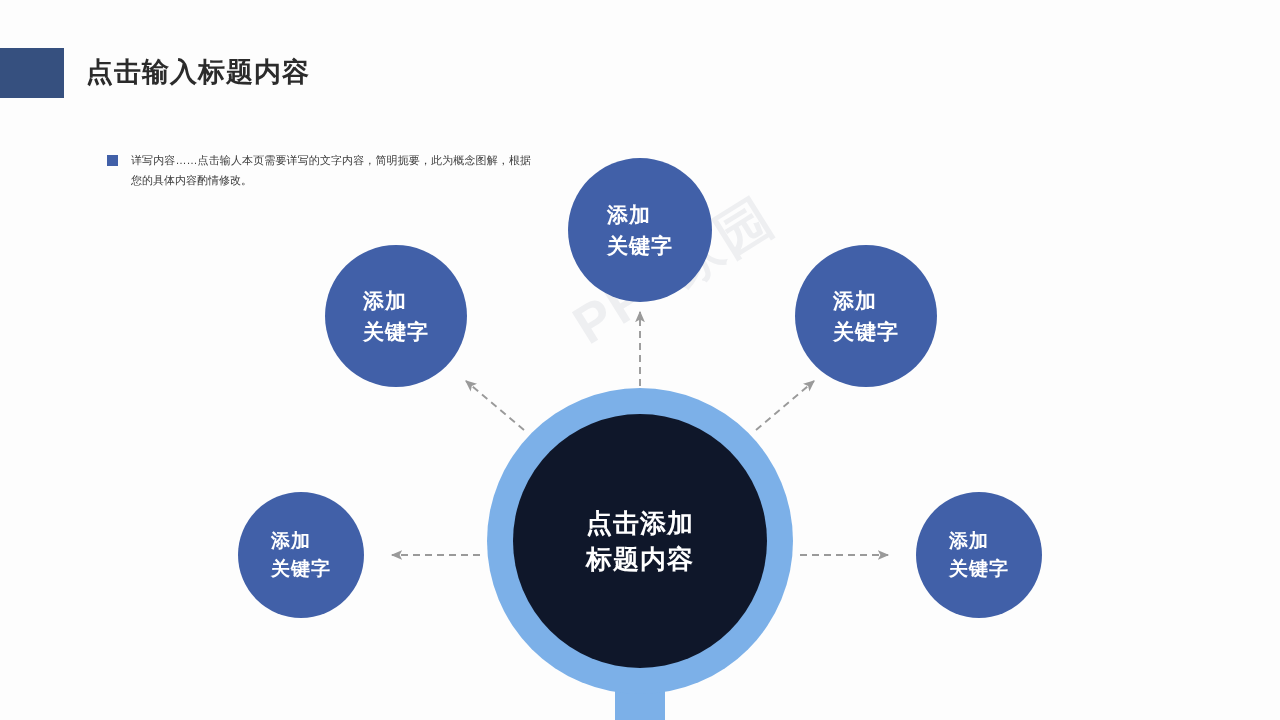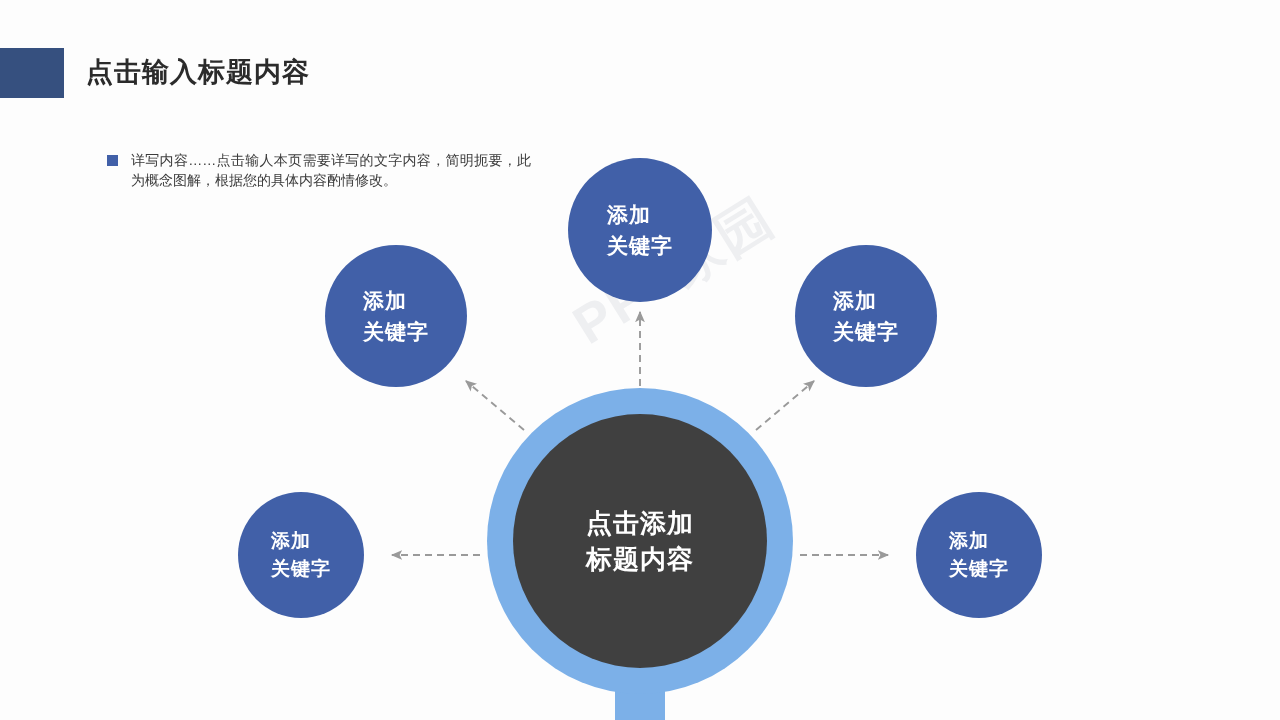--- a/index.html
+++ b/index.html
@@ -60,21 +60,21 @@
     top: 5px;
     width: 11px;
     height: 11px;
     background: #4160a8;
   }
   #note-text {
     position: absolute;
     left: 24px;
     top: 0;
     width: 400px;
-    font-size: 14px;
+    font-size: 11px;
     line-height: 20px;
     color: #3b3b3b;
     text-align: justify;
   }
 
   
   #watermark {
     position: absolute;
     left: 560px;
     top: 300px;
@@ -114,21 +114,21 @@
     border-radius: 50%;
     background: #7cb0e8;
   }
   #mag-inner {
     position: absolute;
     left: 26px;
     top: 26px;
     width: 254px;
     height: 254px;
     border-radius: 50%;
-    background: #404040;
+    background: #0f172a;
     display: flex;
     align-items: center;
     justify-content: center;
   }
   #mag-label {
     color: #ffffff;
     font-size: 26px;
     font-weight: bold;
     line-height: 36px;
     text-align: center;

